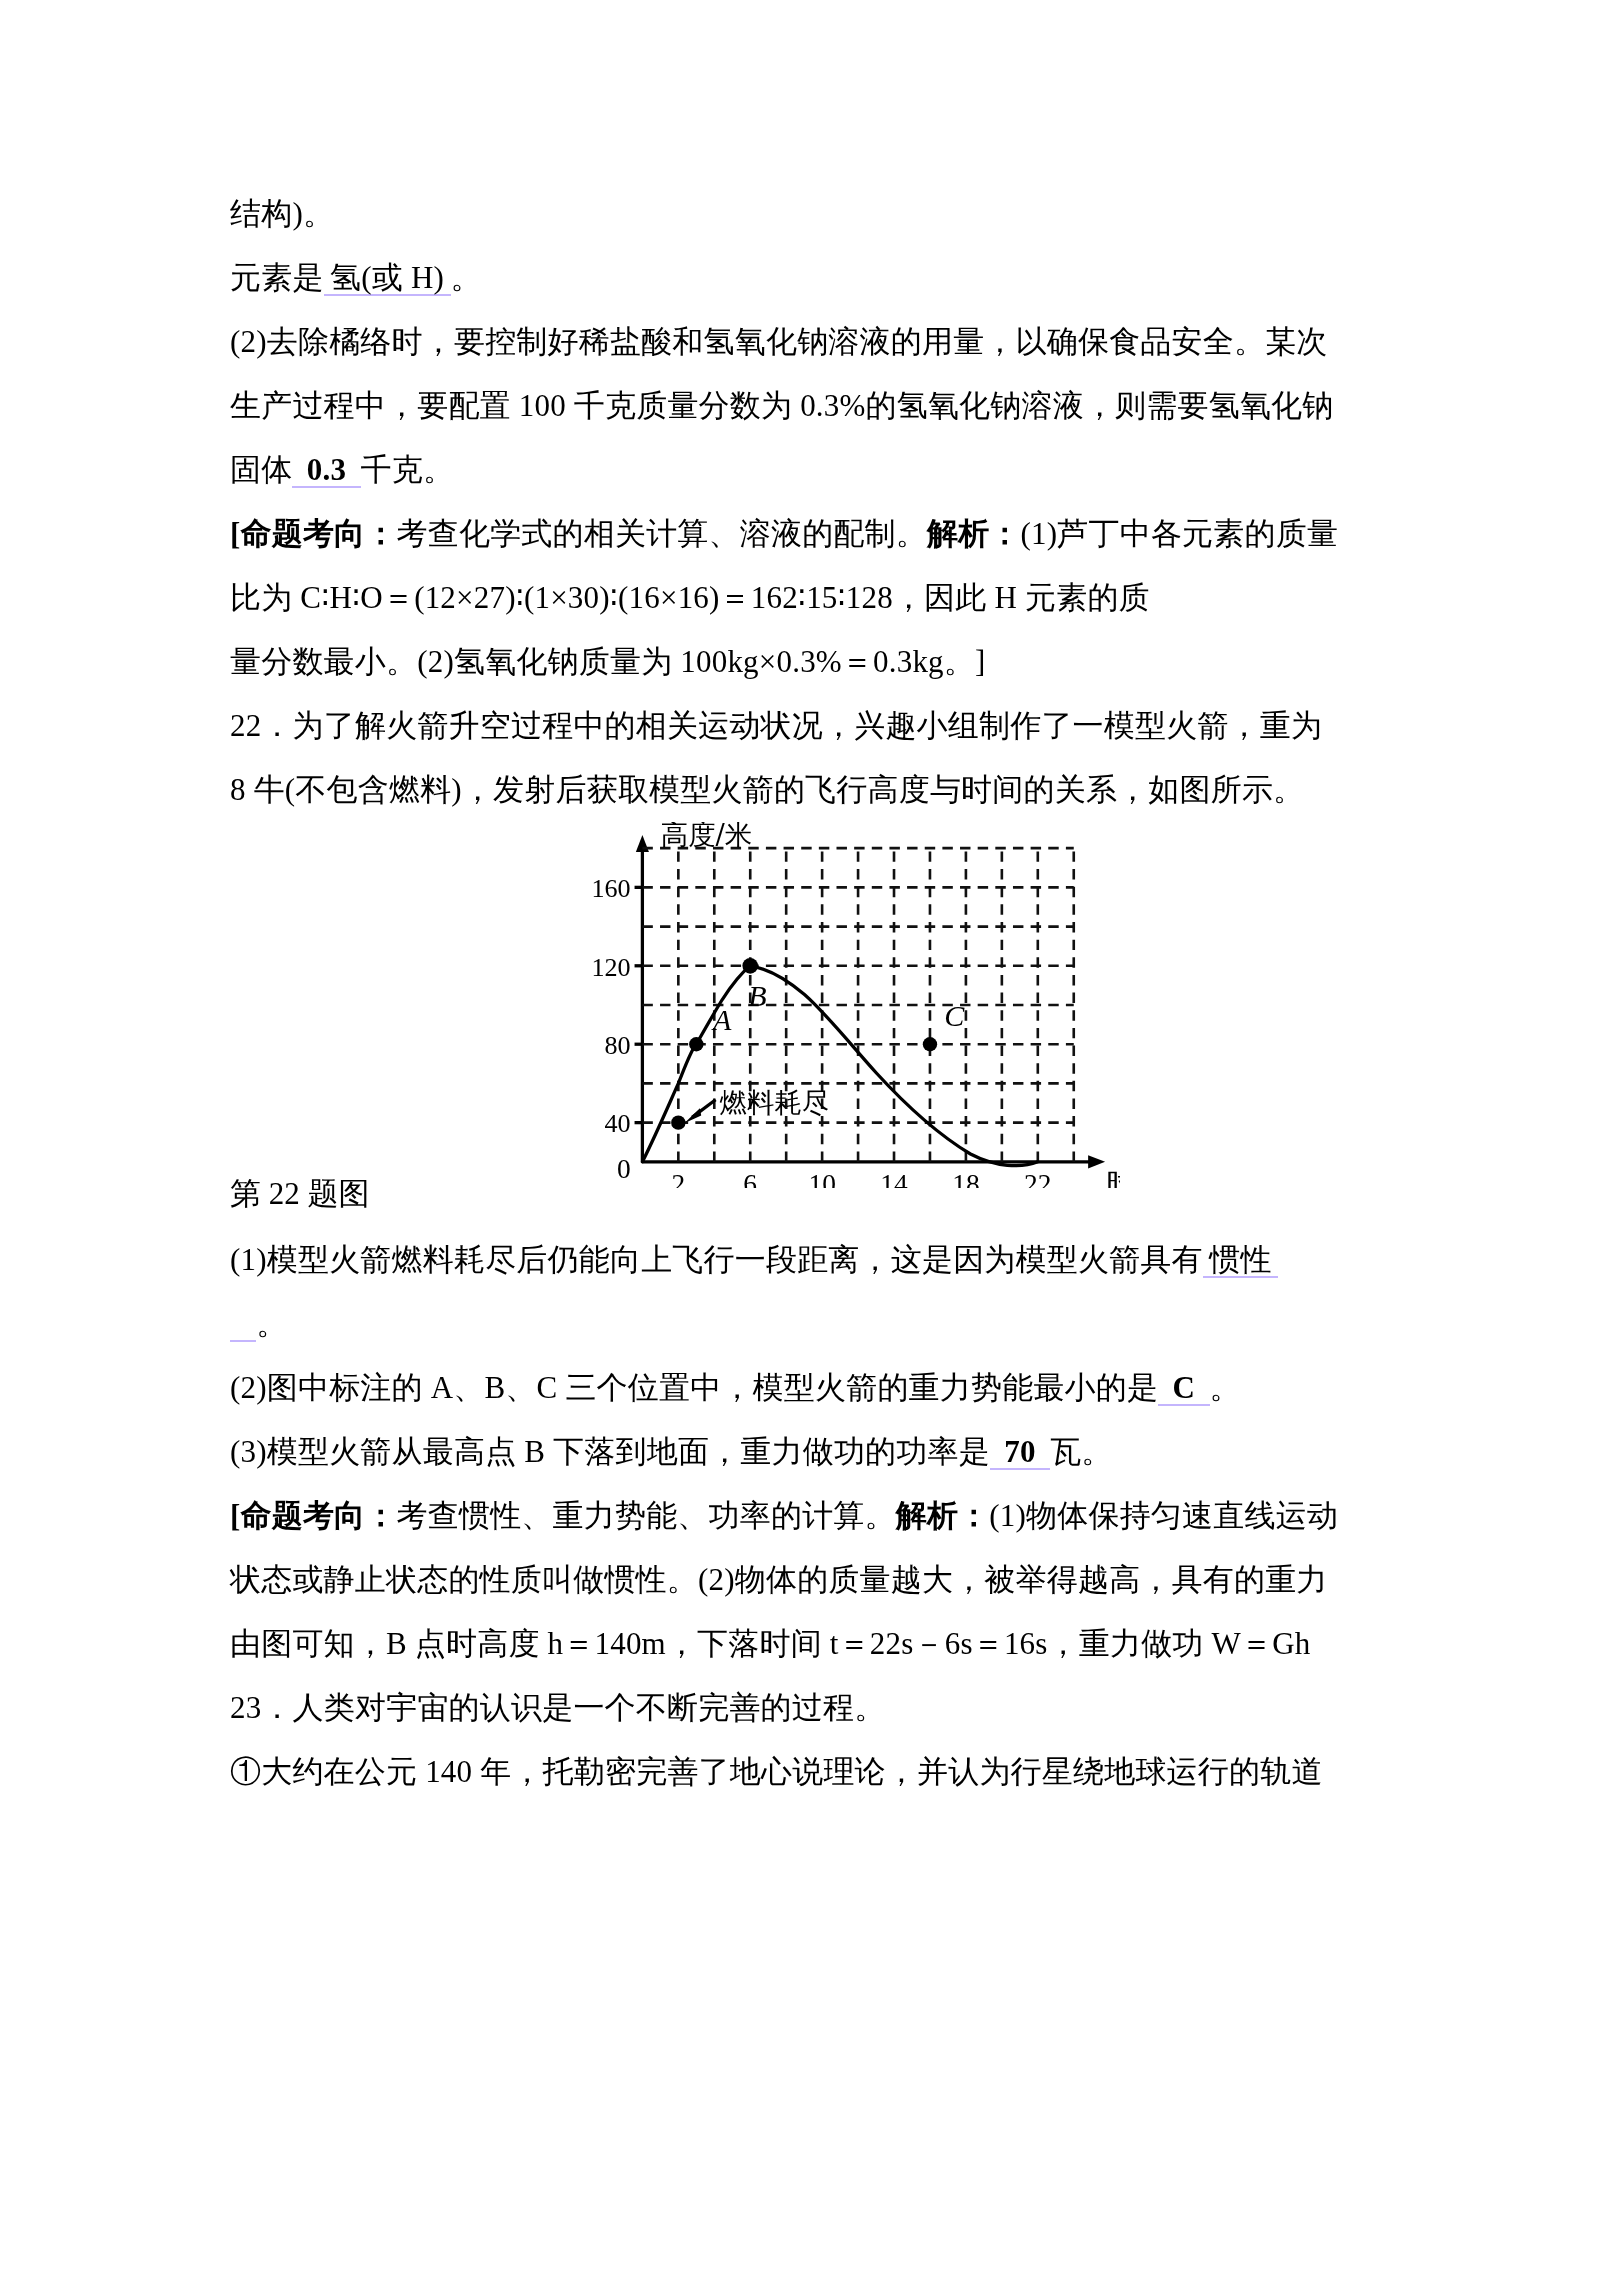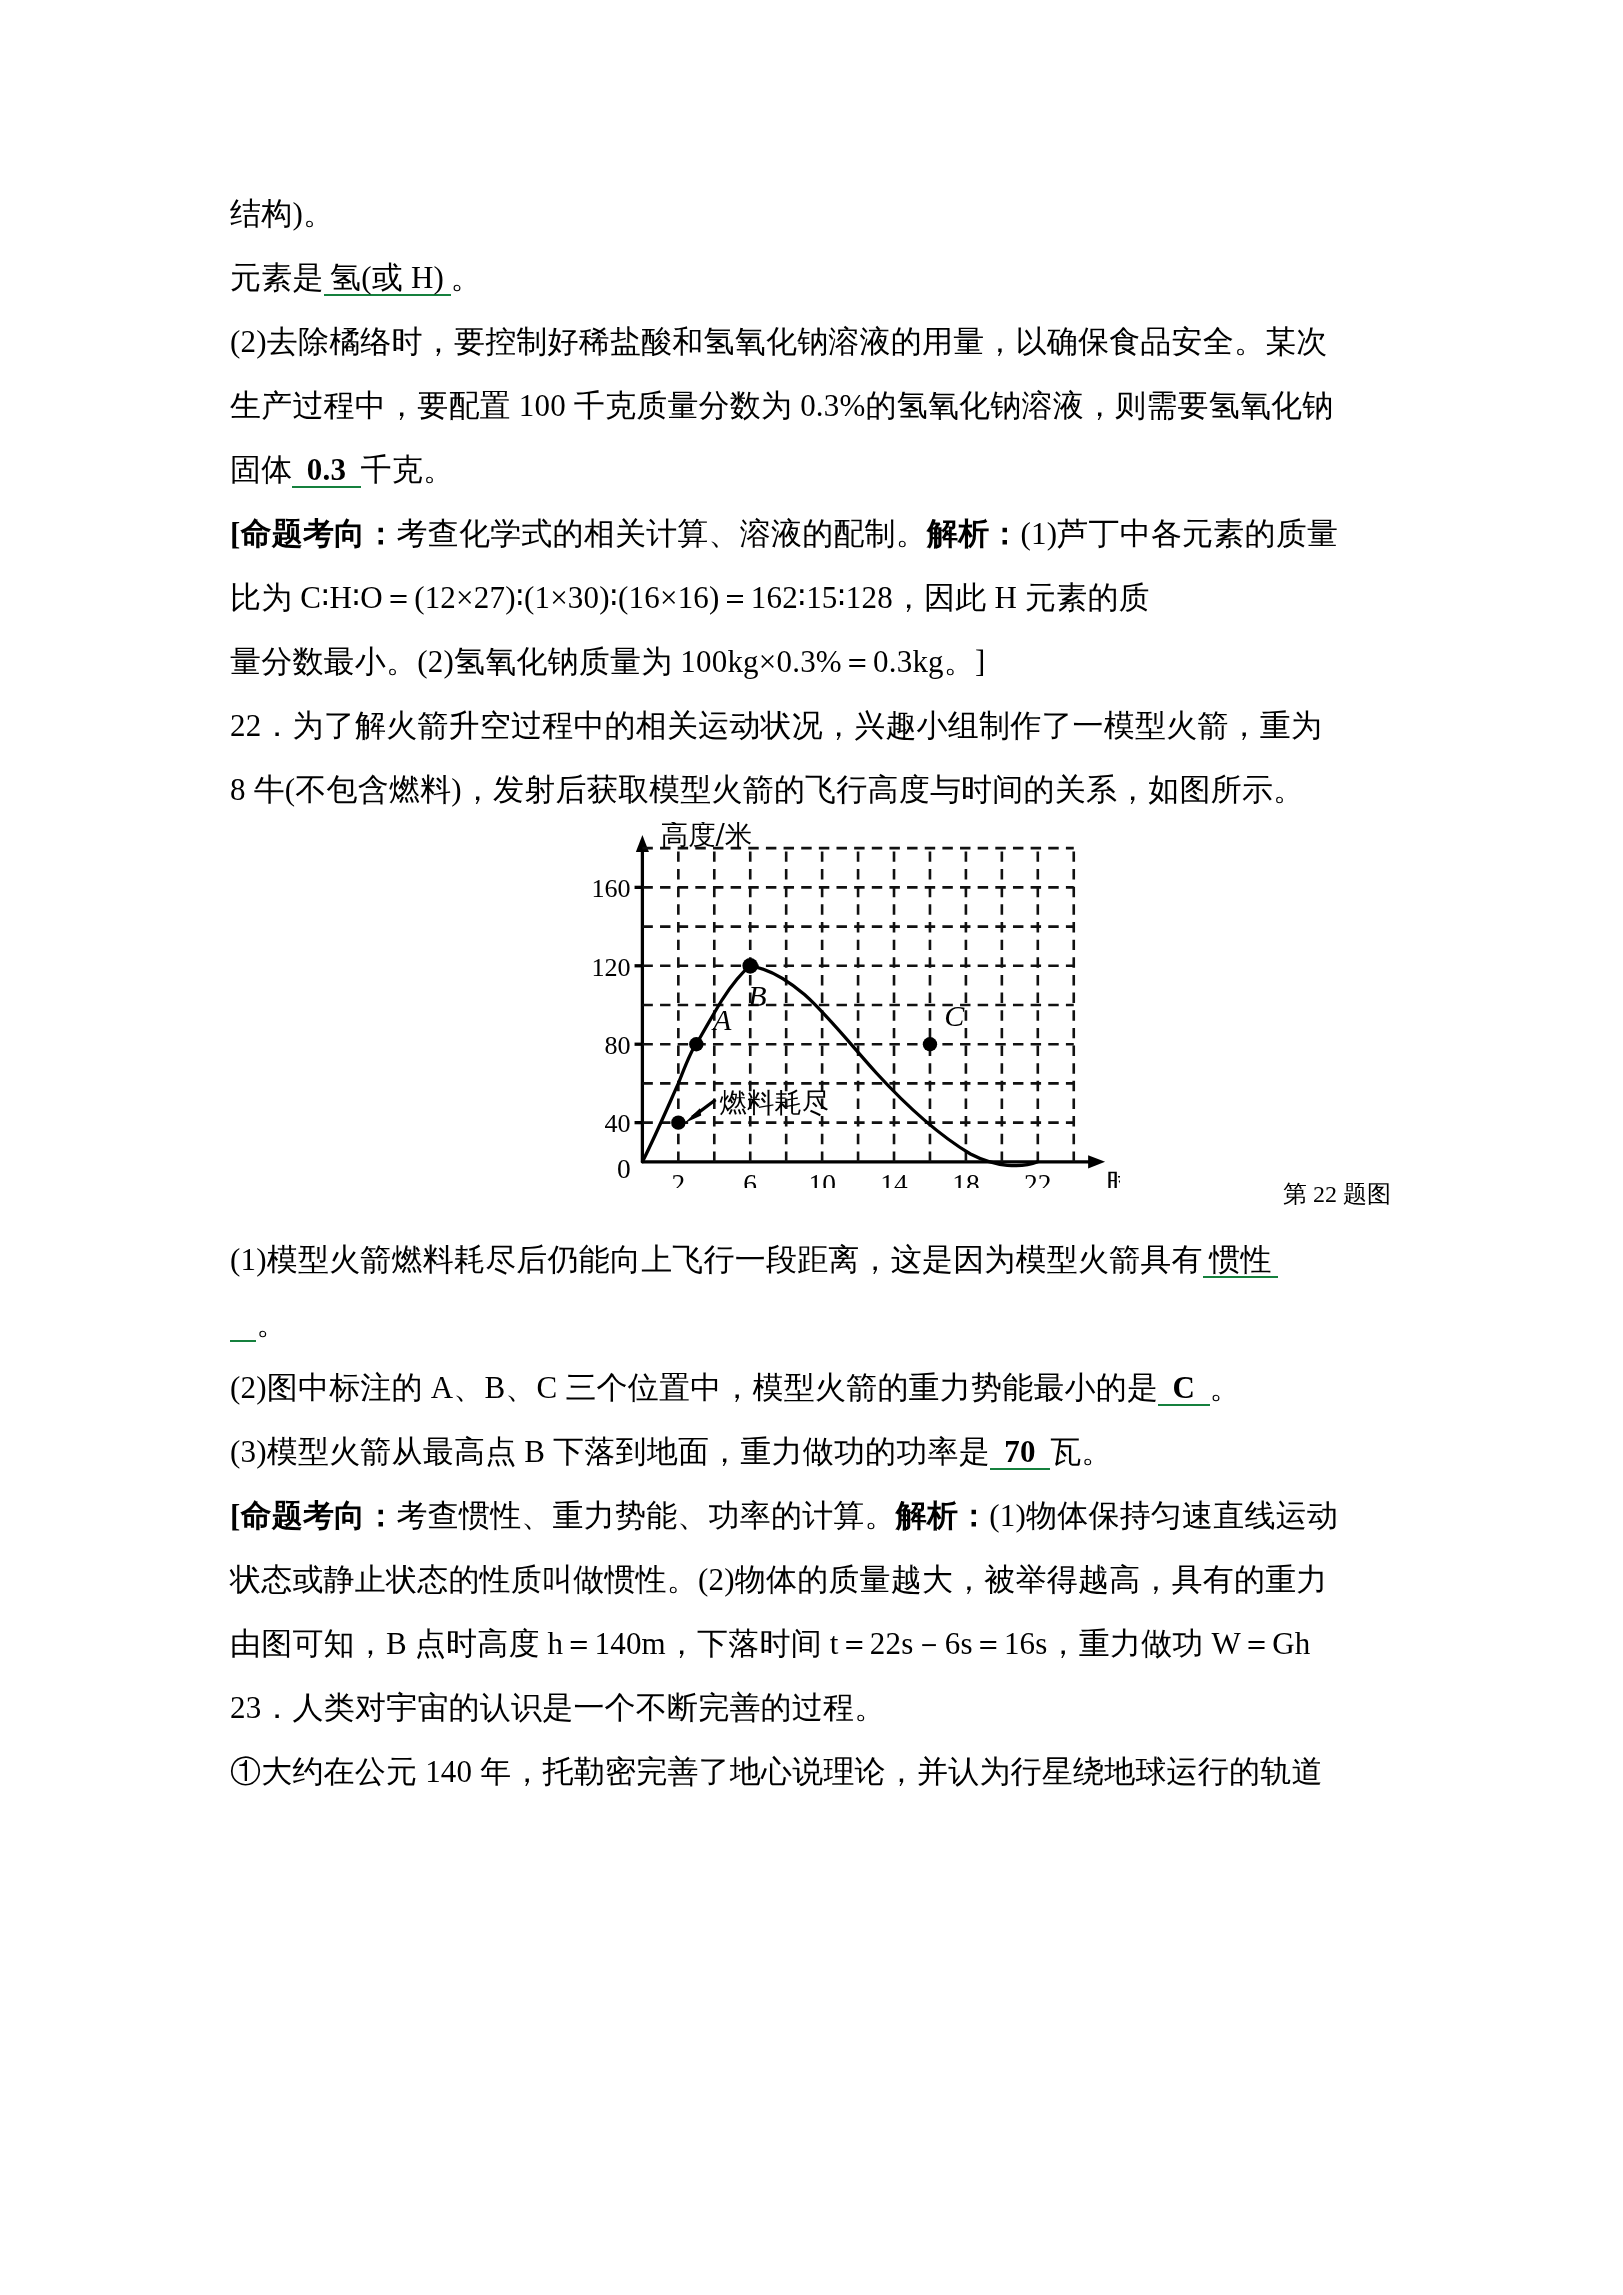--- a/index.html
+++ b/index.html
@@ -32,21 +32,21 @@
     margin: 0;
     font-size: 31px;
     line-height: 64px;
     letter-spacing: 0.2px;
     text-align: justify;
     text-justify: inter-character;
     white-space: normal;
   }
   p.line.nojust { text-align: left; }
   .blank {
-    border-bottom: 2px solid #15803d;
+    border-bottom: 2px solid #c4b5fd;
     padding: 0 6.5px 1.3px 6.5px;
     display: inline-block;
     line-height: 1;
   }
   .blank.wide { padding: 0 14.4px 1.3px 14.4px; font-weight: bold; }
   sub {
     font-size: 0.63em;
     vertical-align: -0.28em;
   }
   .bold { font-weight: bold; }
@@ -80,22 +80,22 @@
     height: 406px;
   }
   .chart {
     position: absolute;
     left: 340px;
     top: 0px;
     width: 550px;
     height: 366px;
   }
   .fig-caption {
-    text-align: right;
-    font-size: 24px;
+    text-align: left;
+    font-size: 31px;
     line-height: 64px;
     margin: 0;
     width: 1161px;
   }
 </style>
 </head>
 <body>
 
 <div class="page">
   <div class="content">

